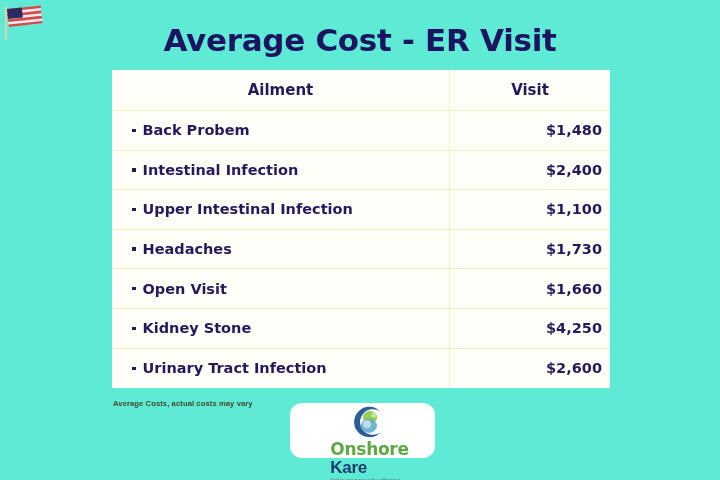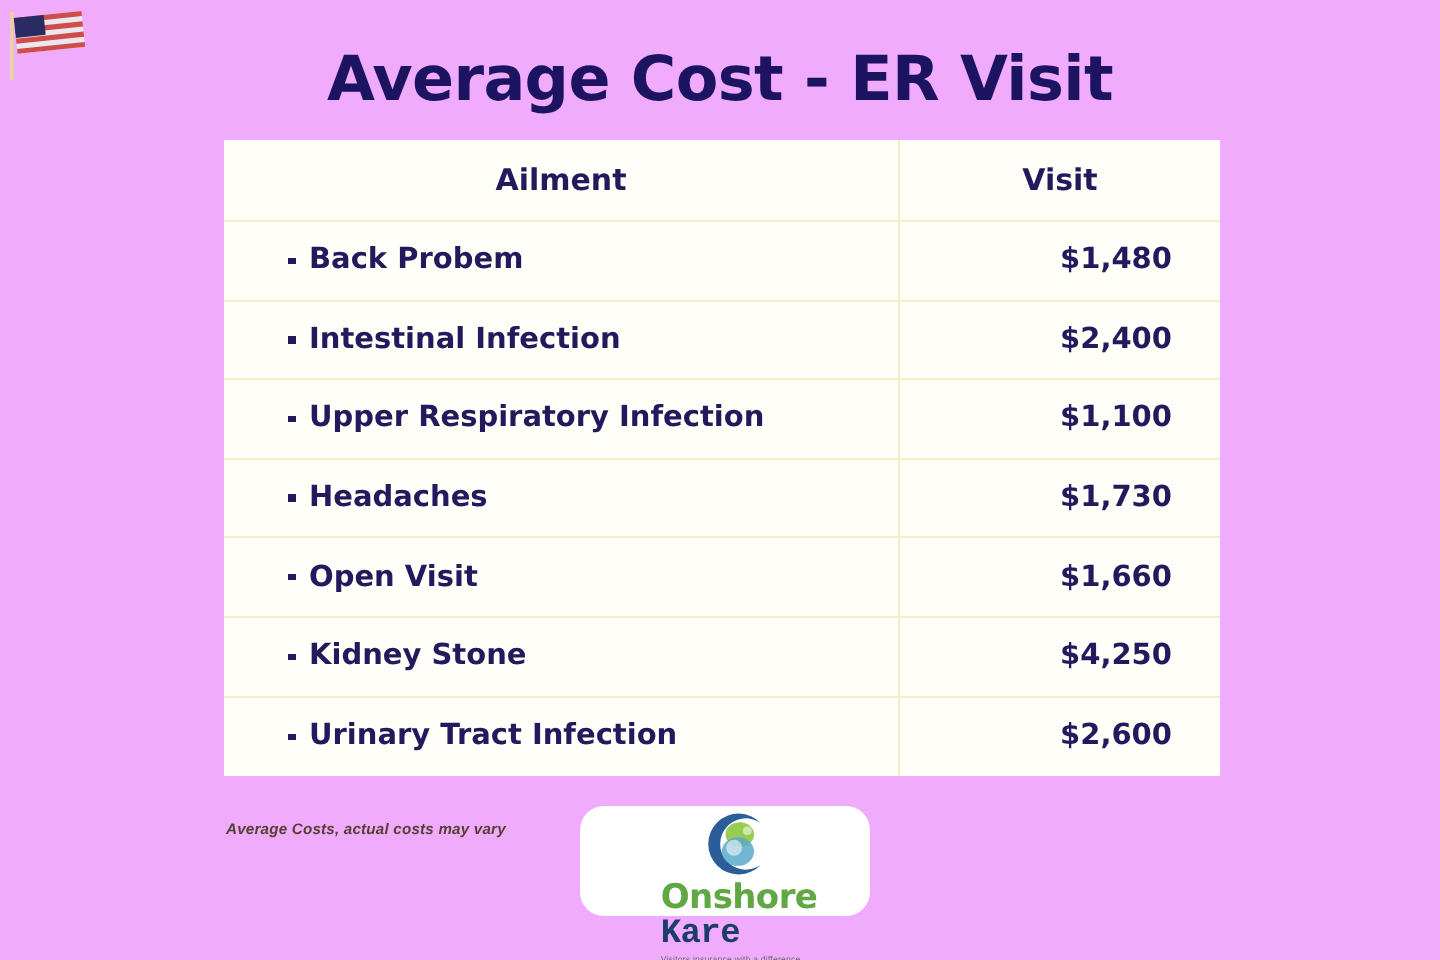--- a/index.html
+++ b/index.html
@@ -11,21 +11,21 @@
     height: 480px;
     overflow: hidden;
     background: #FCAD29;
     font-family: "Liberation Sans", sans-serif;
     position: relative;
   }
   #canvas {
     position: relative;
     width: 720px;
     height: 480px;
-    background: #f0abfc;
+    background: #5eead4;
   }
   .flag-svg {
     position: absolute;
     left: 2px;
     top: 4px;
     width: 46px;
     height: 40px;
   }
 
   
@@ -66,33 +66,33 @@
   }
   .trow.data-row {
     height: 39.6px;
   }
   .cell-ailment {
     width: 338px;
     box-sizing: border-box;
     border-right: 1.5px solid #F2EFC0;
     display: flex;
     align-items: center;
-    padding-left: 32px;
+    padding-left: 20px;
     color: #231A5E;
     font-size: 14.5px;
     font-weight: bold;
     font-family: "DejaVu Sans", "Liberation Sans", sans-serif;
   }
   .cell-cost {
     width: 160px;
     box-sizing: border-box;
     display: flex;
     align-items: center;
     justify-content: flex-end;
-    padding-right: 24px;
+    padding-right: 8px;
     color: #231A5E;
     font-size: 14.5px;
     font-weight: bold;
     font-family: "DejaVu Sans", "Liberation Sans", sans-serif;
   }
   .header-row .cell-ailment {
     justify-content: center;
     padding-left: 0;
     font-size: 15px;
   }
@@ -109,23 +109,22 @@
     margin-right: 7px;
     flex: 0 0 auto;
     position: relative;
     top: 0px;
   }
 
   
   .footnote {
     position: absolute;
     left: 113px;
-    top: 410px;
+    top: 399px;
     font-size: 7.6px;
-    font-style: italic;
     font-weight: bold;
     color: #3B2D10;
     opacity: 0.85;
     letter-spacing: 0.1px;
     font-family: "Liberation Sans", sans-serif;
   }
 
   
   .logo-pill {
     position: absolute;
@@ -156,21 +155,21 @@
     color: #5FA843;
     letter-spacing: -0.3px;
     font-family: "DejaVu Sans", "Liberation Sans", sans-serif;
     display: block;
   }
   .logo-kare {
     font-size: 17px;
     font-weight: bold;
     color: #1C3C6E;
     letter-spacing: -0.3px;
-    font-family: Liberation Mono, monospace;
+    font-family: Liberation Sans, sans-serif;
     display: block;
     margin-top: 1px;
   }
   .logo-tagline {
     display: block;
     font-size: 4.3px;
     color: #6A6A6A;
     margin-top: 2px;
     letter-spacing: 0.1px;
     font-family: "Liberation Sans", sans-serif;
@@ -214,21 +213,21 @@
       <div class="cell-ailment">
         <span class="bullet-dot"></span>
         <span>Intestinal Infection</span>
       </div>
       <div class="cell-cost">$2,400</div>
     </div>
 
     <div class="trow data-row">
       <div class="cell-ailment">
         <span class="bullet-dot"></span>
-        <span>Upper Respiratory Infection</span>
+        <span>Upper Intestinal Infection</span>
       </div>
       <div class="cell-cost">$1,100</div>
     </div>
 
     <div class="trow data-row">
       <div class="cell-ailment">
         <span class="bullet-dot"></span>
         <span>Headaches</span>
       </div>
       <div class="cell-cost">$1,730</div>

